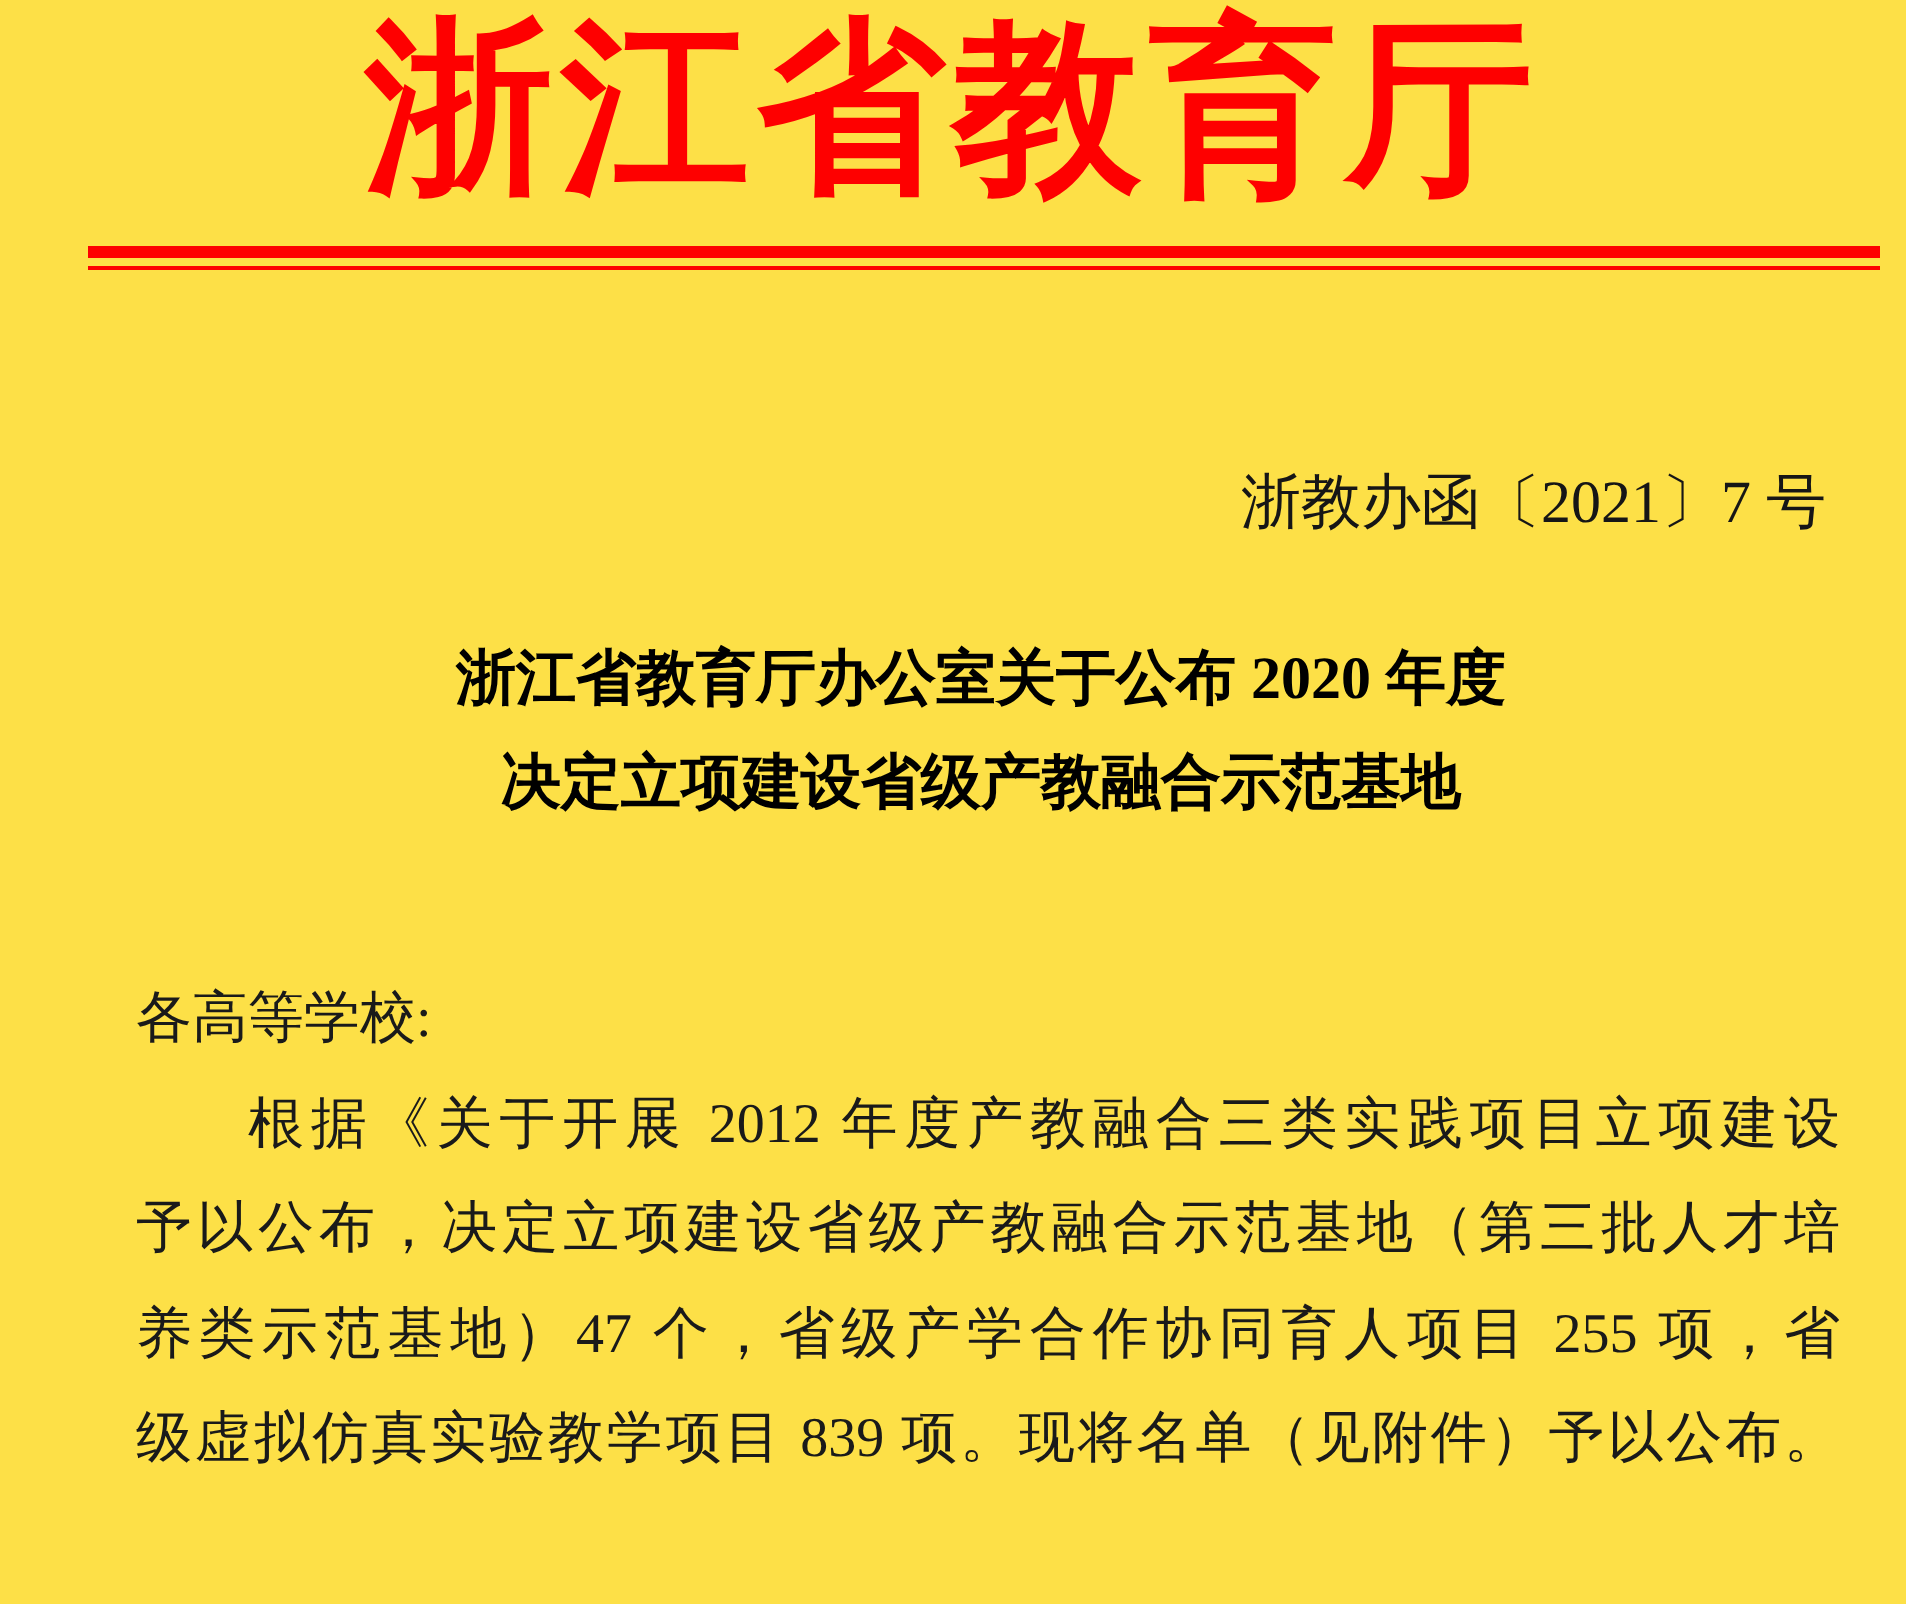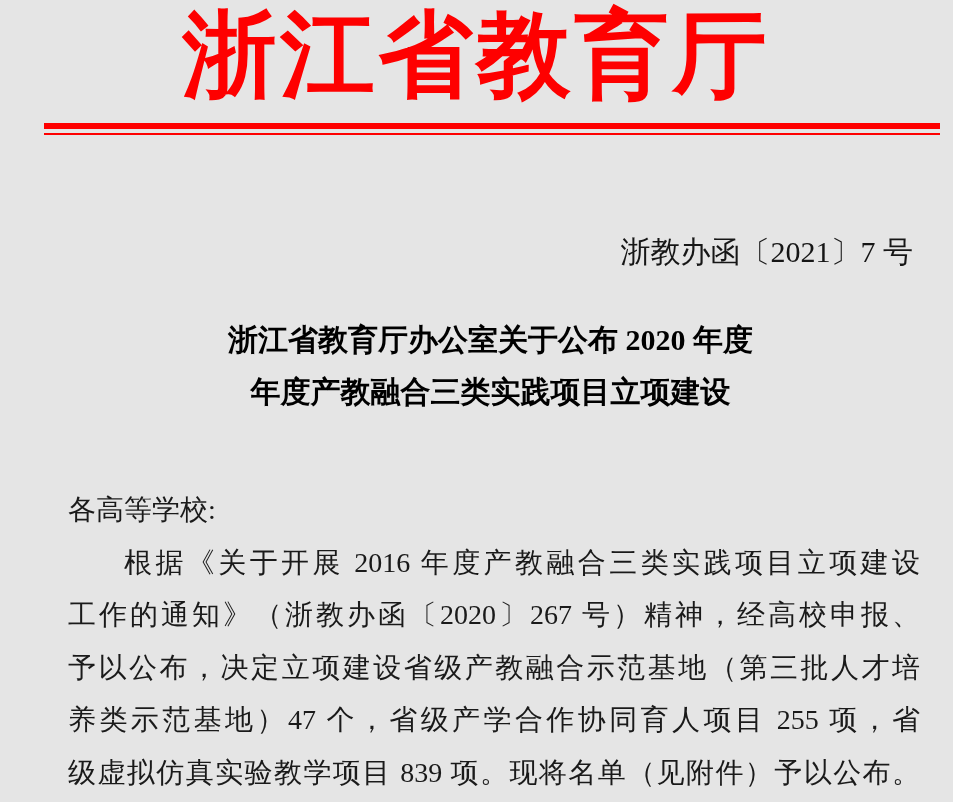--- a/index.html
+++ b/index.html
@@ -7,21 +7,21 @@
   body {
     width: 953px;
     height: 802px;
     position: relative;
     overflow: hidden;
     font-family: "Liberation Serif", "DejaVu Serif", serif;
   }
   .page {
     position: absolute;
     inset: 0;
-    background: #e5e5e5;
+    background: #fde047;
   }
   
   .letterhead {
     position: absolute;
     top: 0;
     left: 0;
     width: 100%;
     height: 112px;
     text-align: center;
     font-size: 94px;
@@ -98,25 +98,24 @@
 
   <div class="letterhead" style="color: rgb(254, 0, 0);">浙江省教育厅</div>
 
   <div class="rule-thick" style="background-color: rgb(254, 0, 0);"></div>
   <div class="rule-thin" style="background-color: rgb(254, 0, 0);"></div>
 
   <div class="doc-number">浙教办函〔2021〕7 号</div>
 
   <div class="doc-title">
     <div>浙江省教育厅办公室关于公布 2020 年度</div>
-    <div>年度产教融合三类实践项目立项建设</div>
+    <div>决定立项建设省级产教融合示范基地</div>
   </div>
 
   <div class="body-text" style="color: rgb(26, 26, 26);">
     <div class="body-line salutation">各高等学校:</div>
-    <div class="body-line first-line">根据《关于开展 2016 年度产教融合三类实践项目立项建设</div>
-    <div class="body-line">工作的通知》（浙教办函〔2020〕267 号）精神，经高校申报、</div>
+    <div class="body-line first-line">根据《关于开展 2012 年度产教融合三类实践项目立项建设</div>
     <div class="body-line">予以公布，决定立项建设省级产教融合示范基地（第三批人才培</div>
     <div class="body-line">养类示范基地）47 个，省级产学合作协同育人项目 255 项，省</div>
     <div class="body-line">级虚拟仿真实验教学项目 839 项。现将名单（见附件）予以公布。</div>
   </div>
 
 </div>
 
 </body></html>

